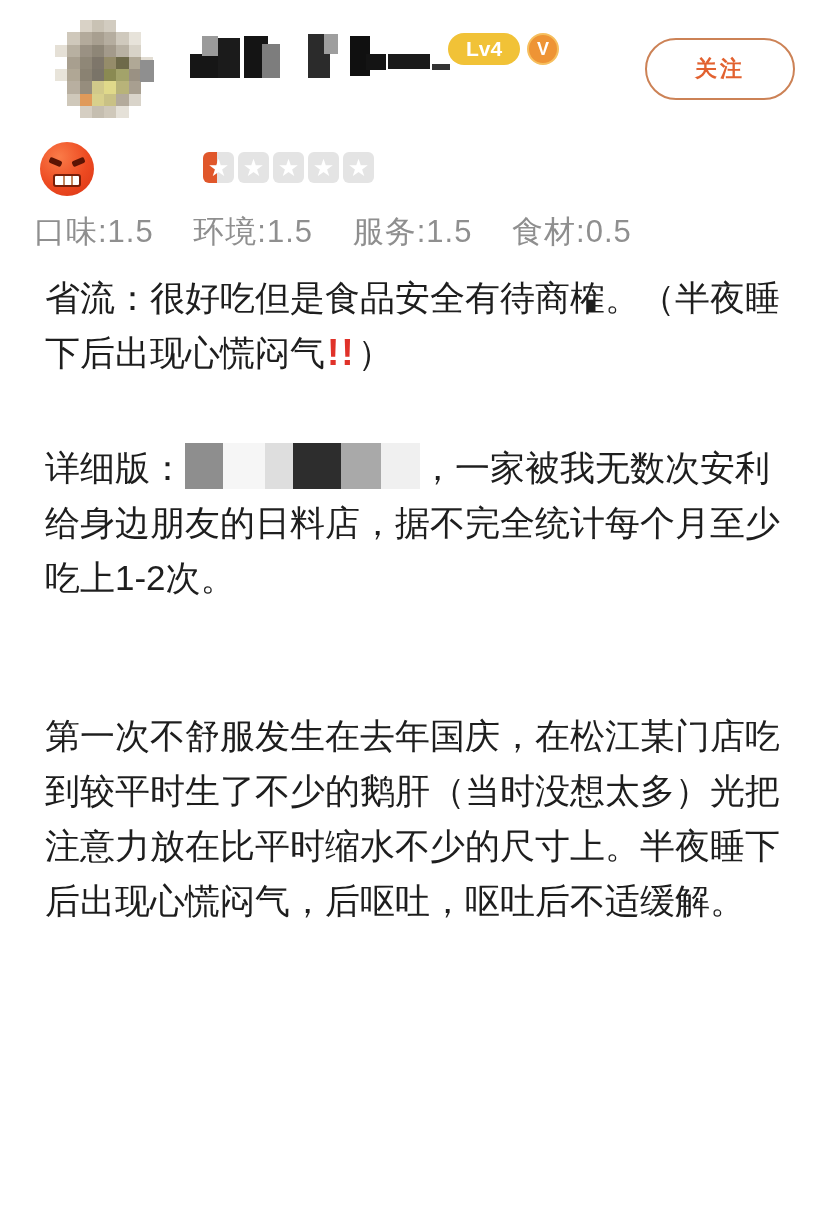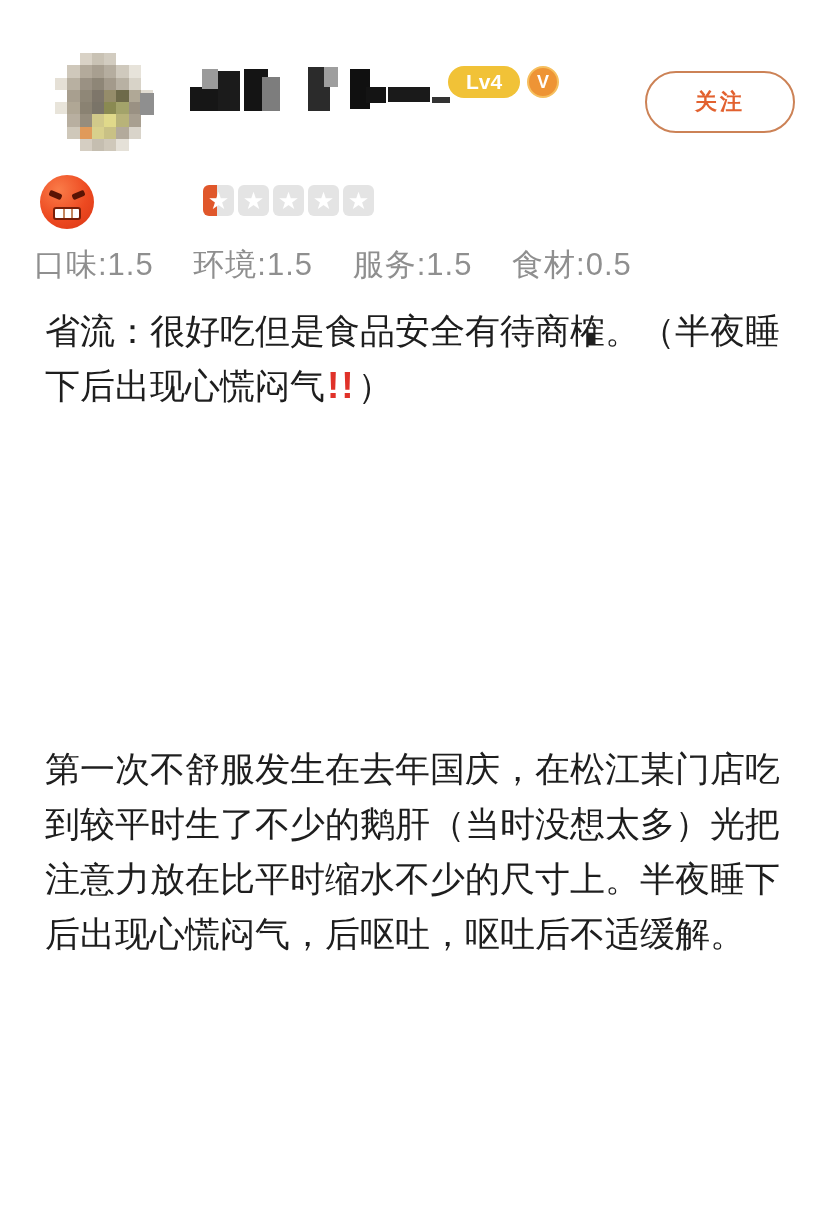--- a/index.html
+++ b/index.html
@@ -3,21 +3,20 @@
 <meta charset="utf-8">
 <style>
   * { margin:0; padding:0; box-sizing:border-box; }
   html,body { background:#ffffff; }
   .page {
     position:relative;
     width:821px; height:928px;
     background:#ffffff;
     font-family:"Liberation Sans", sans-serif;
     overflow:hidden;
-    margin-top:33px;
   }
 
   
   .avatar {
     position:absolute; left:55px; top:20px;
     width:98px; height:98px;
     display:grid;
     grid-template-columns:repeat(8,1fr);
     grid-template-rows:repeat(8,1fr);
     border-radius:6px; overflow:hidden;
@@ -257,17 +256,18 @@
 
   <div class="score-row">
     <span>口味:1.5</span>
     <span>环境:1.5</span>
     <span>服务:1.5</span>
     <span>食材:0.5</span>
   </div>
 
   <div class="para p1"><span>省流：很好吃但是食品安全有待商榷。（半夜睡下后出现心慌闷气</span><span class="exclaim">!!</span><span>）</span></div>
 
+  <div class="para p2"><span>详细版：</span><span class="store-blur"><i class="sb1"></i><i class="sb2"></i><i class="sb3"></i><i class="sb4"></i><i class="sb5"></i><i class="sb6"></i></span><span>，一家被我无数次安利给身边朋友的日料店，据不完全统计每个月至少吃上1-2次。</span></div>
 
   <div class="para p3">第一次不舒服发生在去年国庆，在松江某门店吃到较平时生了不少的鹅肝（当时没想太多）光把注意力放在比平时缩水不少的尺寸上。半夜睡下后出现心慌闷气，后呕吐，呕吐后不适缓解。</div>
 
 
 </div>
 
 </body></html>

